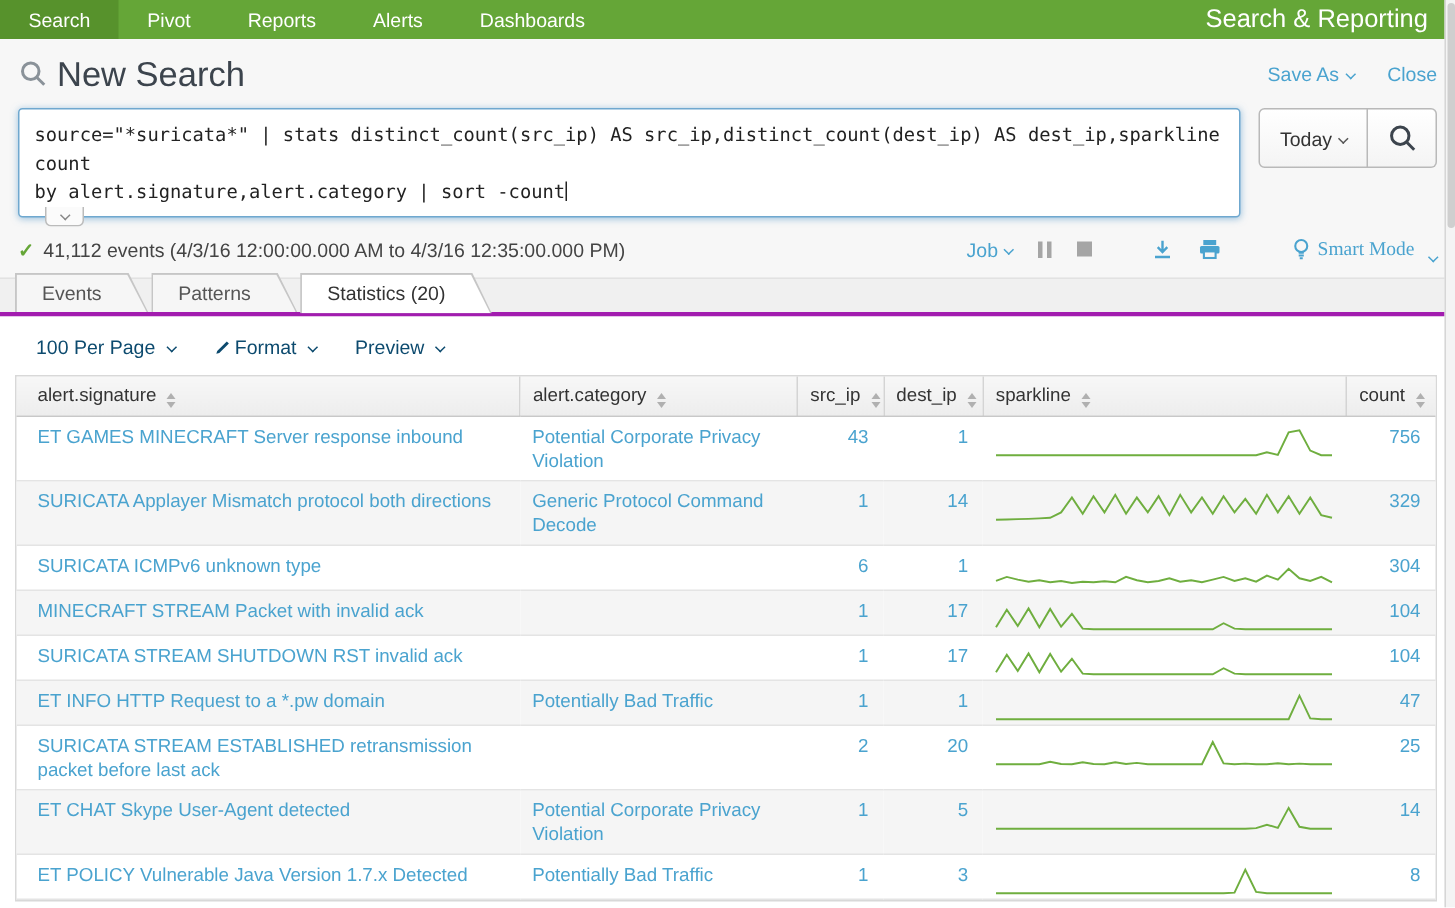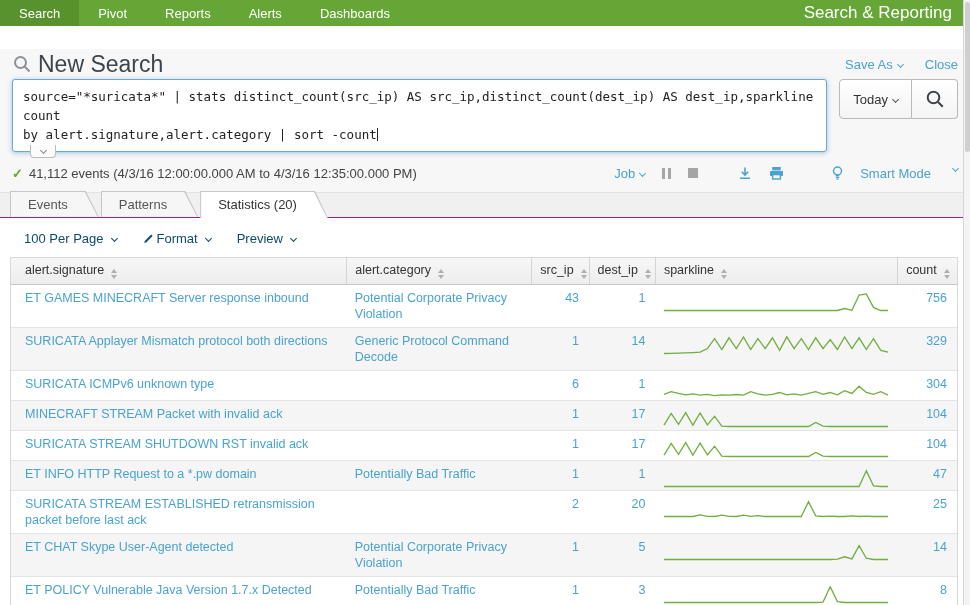--- a/index.html
+++ b/index.html
@@ -9,21 +9,21 @@
 
   
   .topnav { height:26px; background:#65a637; display:flex; align-items:stretch; padding-right:10px; }
   .topnav .navitem { color:#fff; font-size:13px; padding:0 19px; display:flex; align-items:center; cursor:pointer; }
   .topnav .navitem.active { background:#57922c; }
   .topnav .spacer { flex:1; }
   .topnav .apptitle { color:#fff; font-size:17px; display:flex; align-items:center; padding-right:8px; font-weight:400; }
 
   
   .searchhdr { background:#f7f7f7; padding:0 12px; }
-  .titlerow { display:flex; align-items:center; height:30px;margin-top:23px; }
+  .titlerow { display:flex; align-items:center; height:46px; }
   .pagetitle { font-size:23px; color:#3c444d; font-weight:400; margin-left:6px; }
   .titlerow .right { margin-left:auto; display:flex; align-items:center; gap:22px; font-size:13px; }
   a.bluelink { color:#4aa3cf; text-decoration:none; cursor:pointer; }
   .chev { display:inline-block; width:5px; height:5px; border-right:1.5px solid currentColor; border-bottom:1.5px solid currentColor; transform:rotate(45deg); margin-left:5px; vertical-align:2px; }
   .chev.dark { border-color:#555; }
 
   .searchrow { display:flex; align-items:flex-start; position:relative; }
   .querybox { flex:1; background:#fff; border:1px solid #6fa8cf; border-radius:3px;
     box-shadow:0 1px 5px rgba(80,150,200,.55); padding:7px 10px; min-height:52px;
     font-family:"DejaVu Sans Mono", monospace; font-size:12.5px; line-height:19px; color:#222; }
@@ -40,24 +40,24 @@
 
   
   .jobbar { display:flex; align-items:center; height:38px; margin-top:2px; font-size:13px; color:#444; }
   .checkmark { color:#65a637; font-size:13px; margin-right:6px; font-weight:bold; }
   .jobbar .right { margin-left:auto; display:flex; align-items:center; gap:17px; }
   .icongray { color:#a5a5a5; display:inline-flex; align-items:center; cursor:pointer; }
   .iconblue { color:#4aa3cf; display:inline-flex; align-items:center; cursor:pointer; }
   .pausebars { display:inline-flex; gap:3px; }
   .pausebars i { width:3px; height:11px; background:#a5a5a5; display:inline-block; }
   .stopsq { width:10px; height:10px; background:#a5a5a5; display:inline-block; }
-  .smartmode { display:inline-flex; align-items:flex-start; gap:17px; }
-
-  
-  .tabstrip { background:#f0f0f0; border-top:1px solid #e2e2e2; border-bottom:1px solid #a21caf;
+  .smartmode { display:inline-flex; align-items:flex-end; gap:5px;font-family:Liberation Serif, serif; }
+
+  
+  .tabstrip { background:#f0f0f0; border-top:1px solid #e2e2e2; border-bottom:3px solid #a21caf;
     display:flex; align-items:flex-end; padding:0 0 0 10px; height:26px; }
   .tab-outer { clip-path:polygon(0 0, calc(100% - 13px) 0, 100% 100%, 0 100%); background:#c6c6c6;
     padding:1px 1px 0 1px; margin-right:2px; position:relative; z-index:1; cursor:pointer; }
   .tab-inner { clip-path:polygon(0 0, calc(100% - 13px) 0, 100% 100%, 0 100%); background:#f6f6f6;
     font-size:13px; color:#555; padding:5px 30px 5px 17px; }
   .tab-outer.active { margin-bottom:-1px; z-index:3; }
   .tab-outer.active .tab-inner { background:#fff; color:#333; padding-bottom:6px; }
 
   
   .controls { background:#fff; padding:13px 0 11px 24px; display:flex; gap:26px; font-size:13px; }

